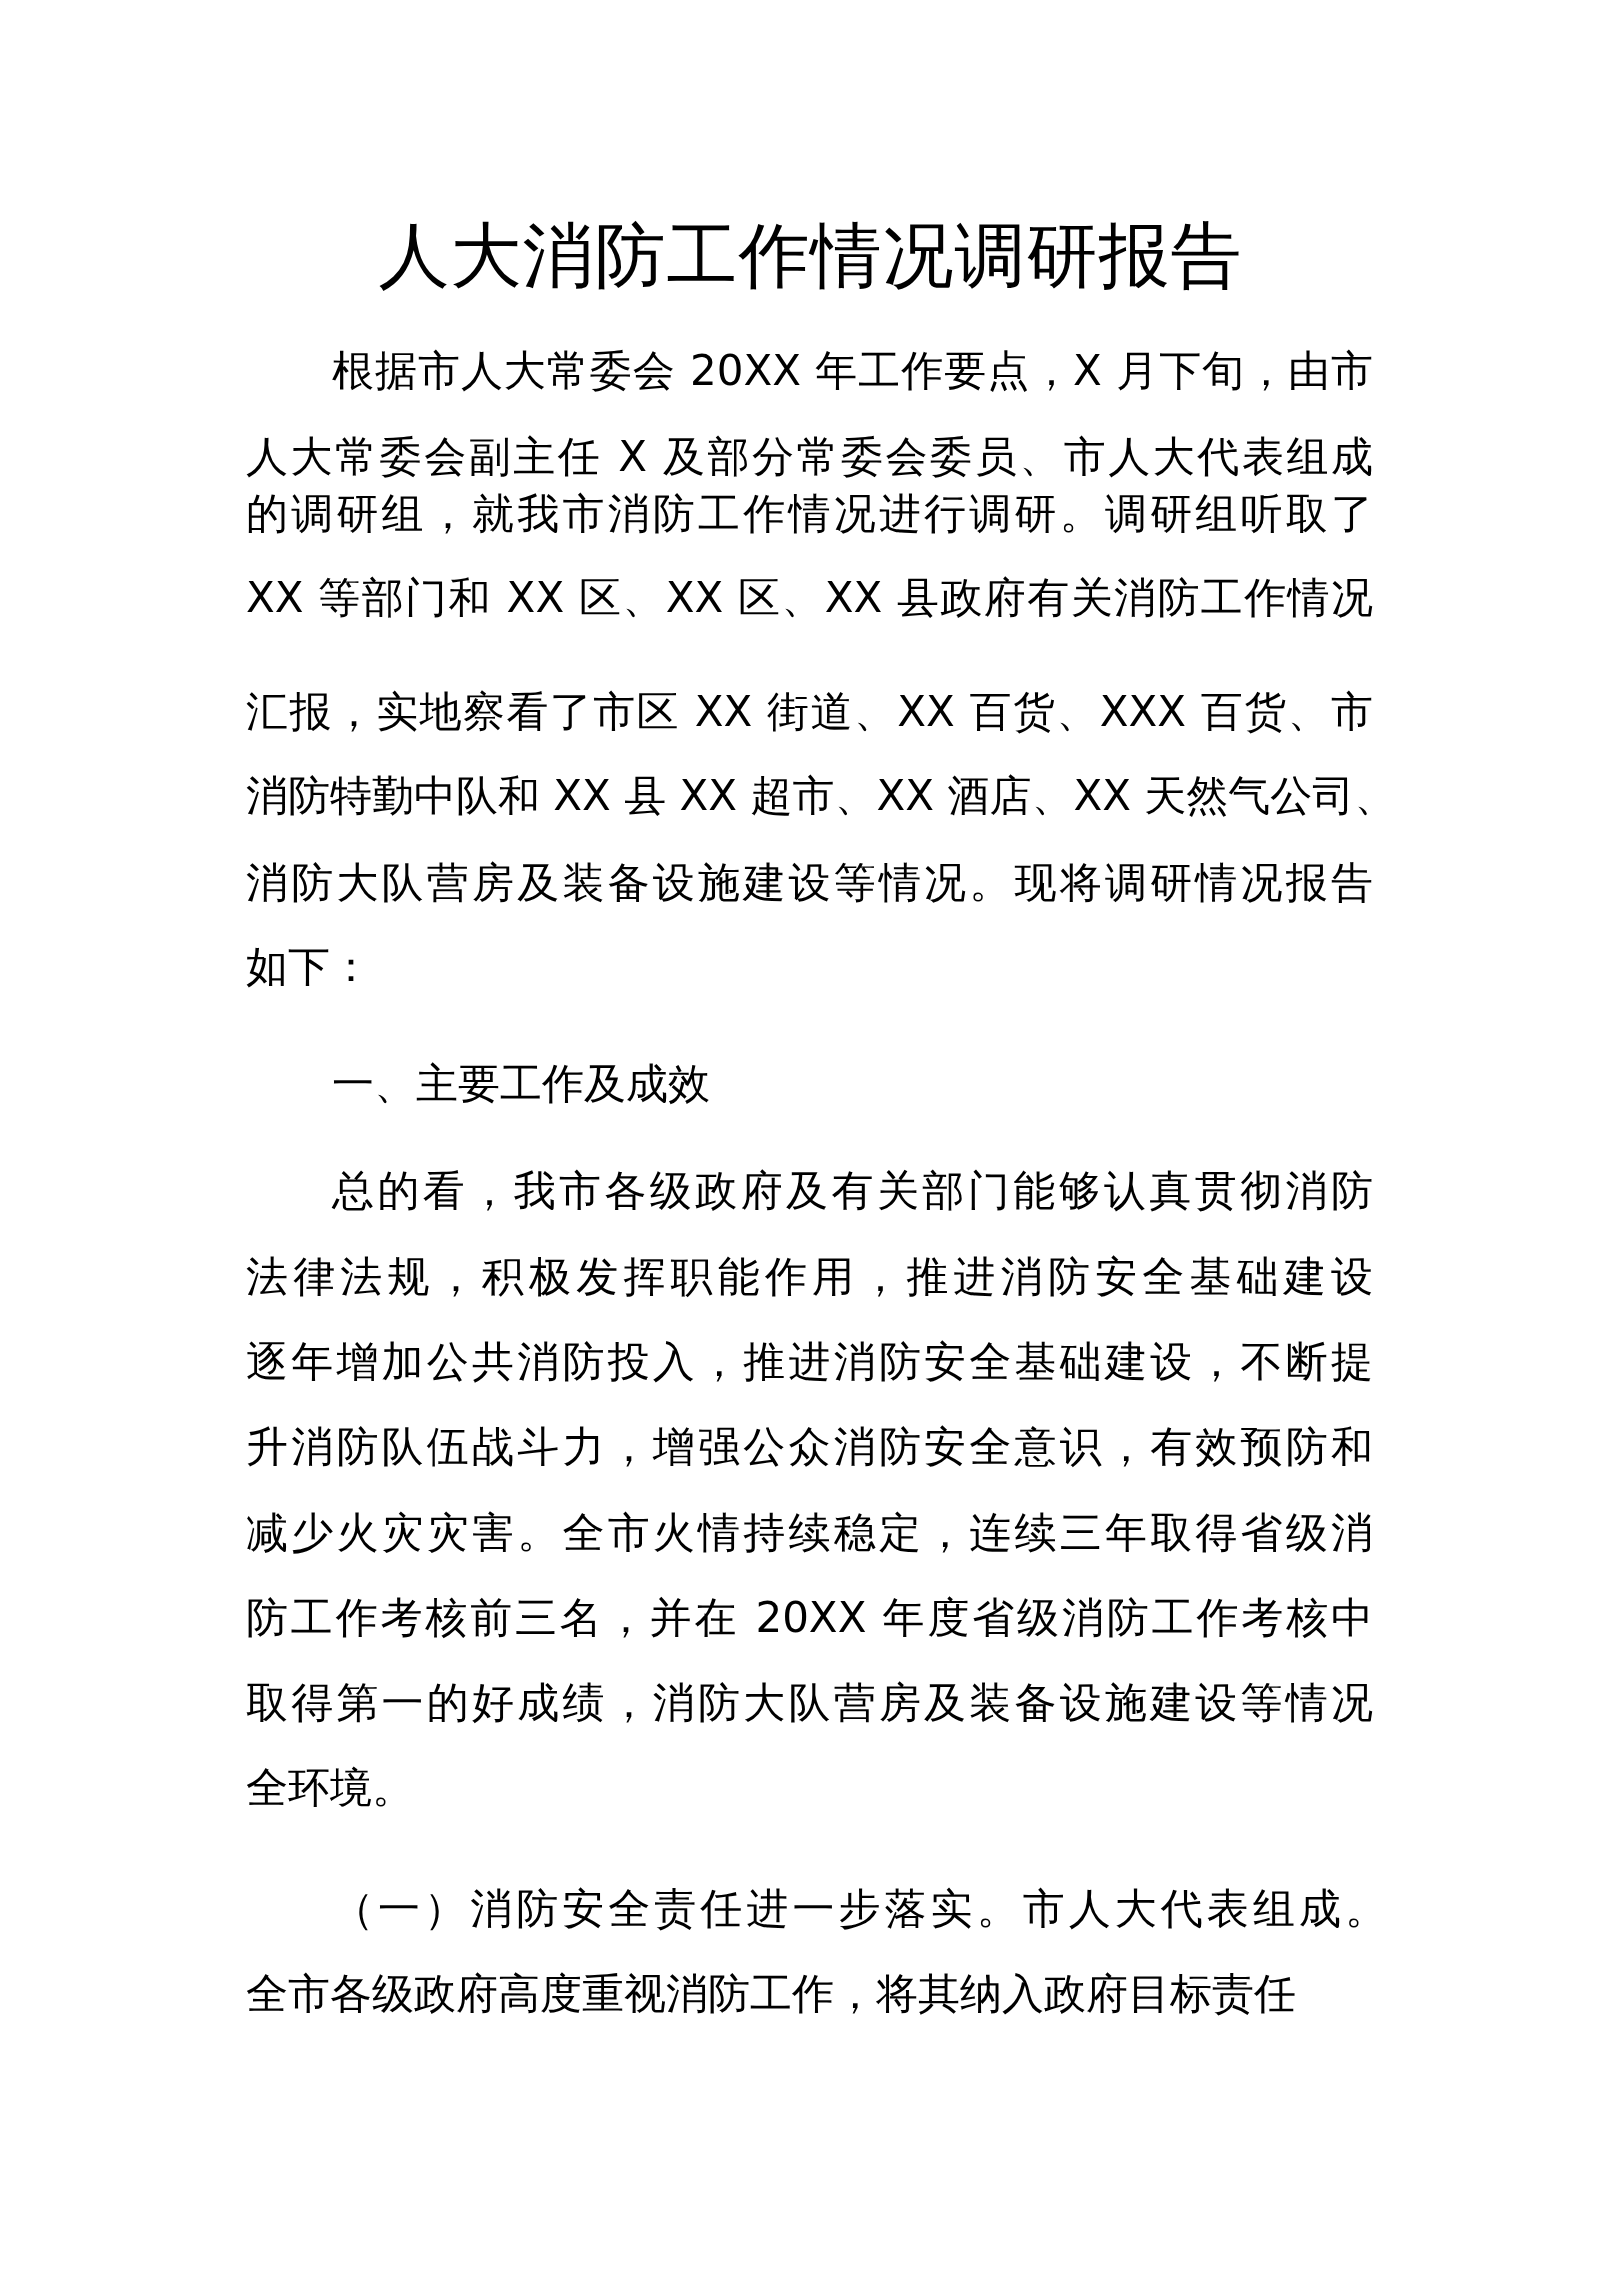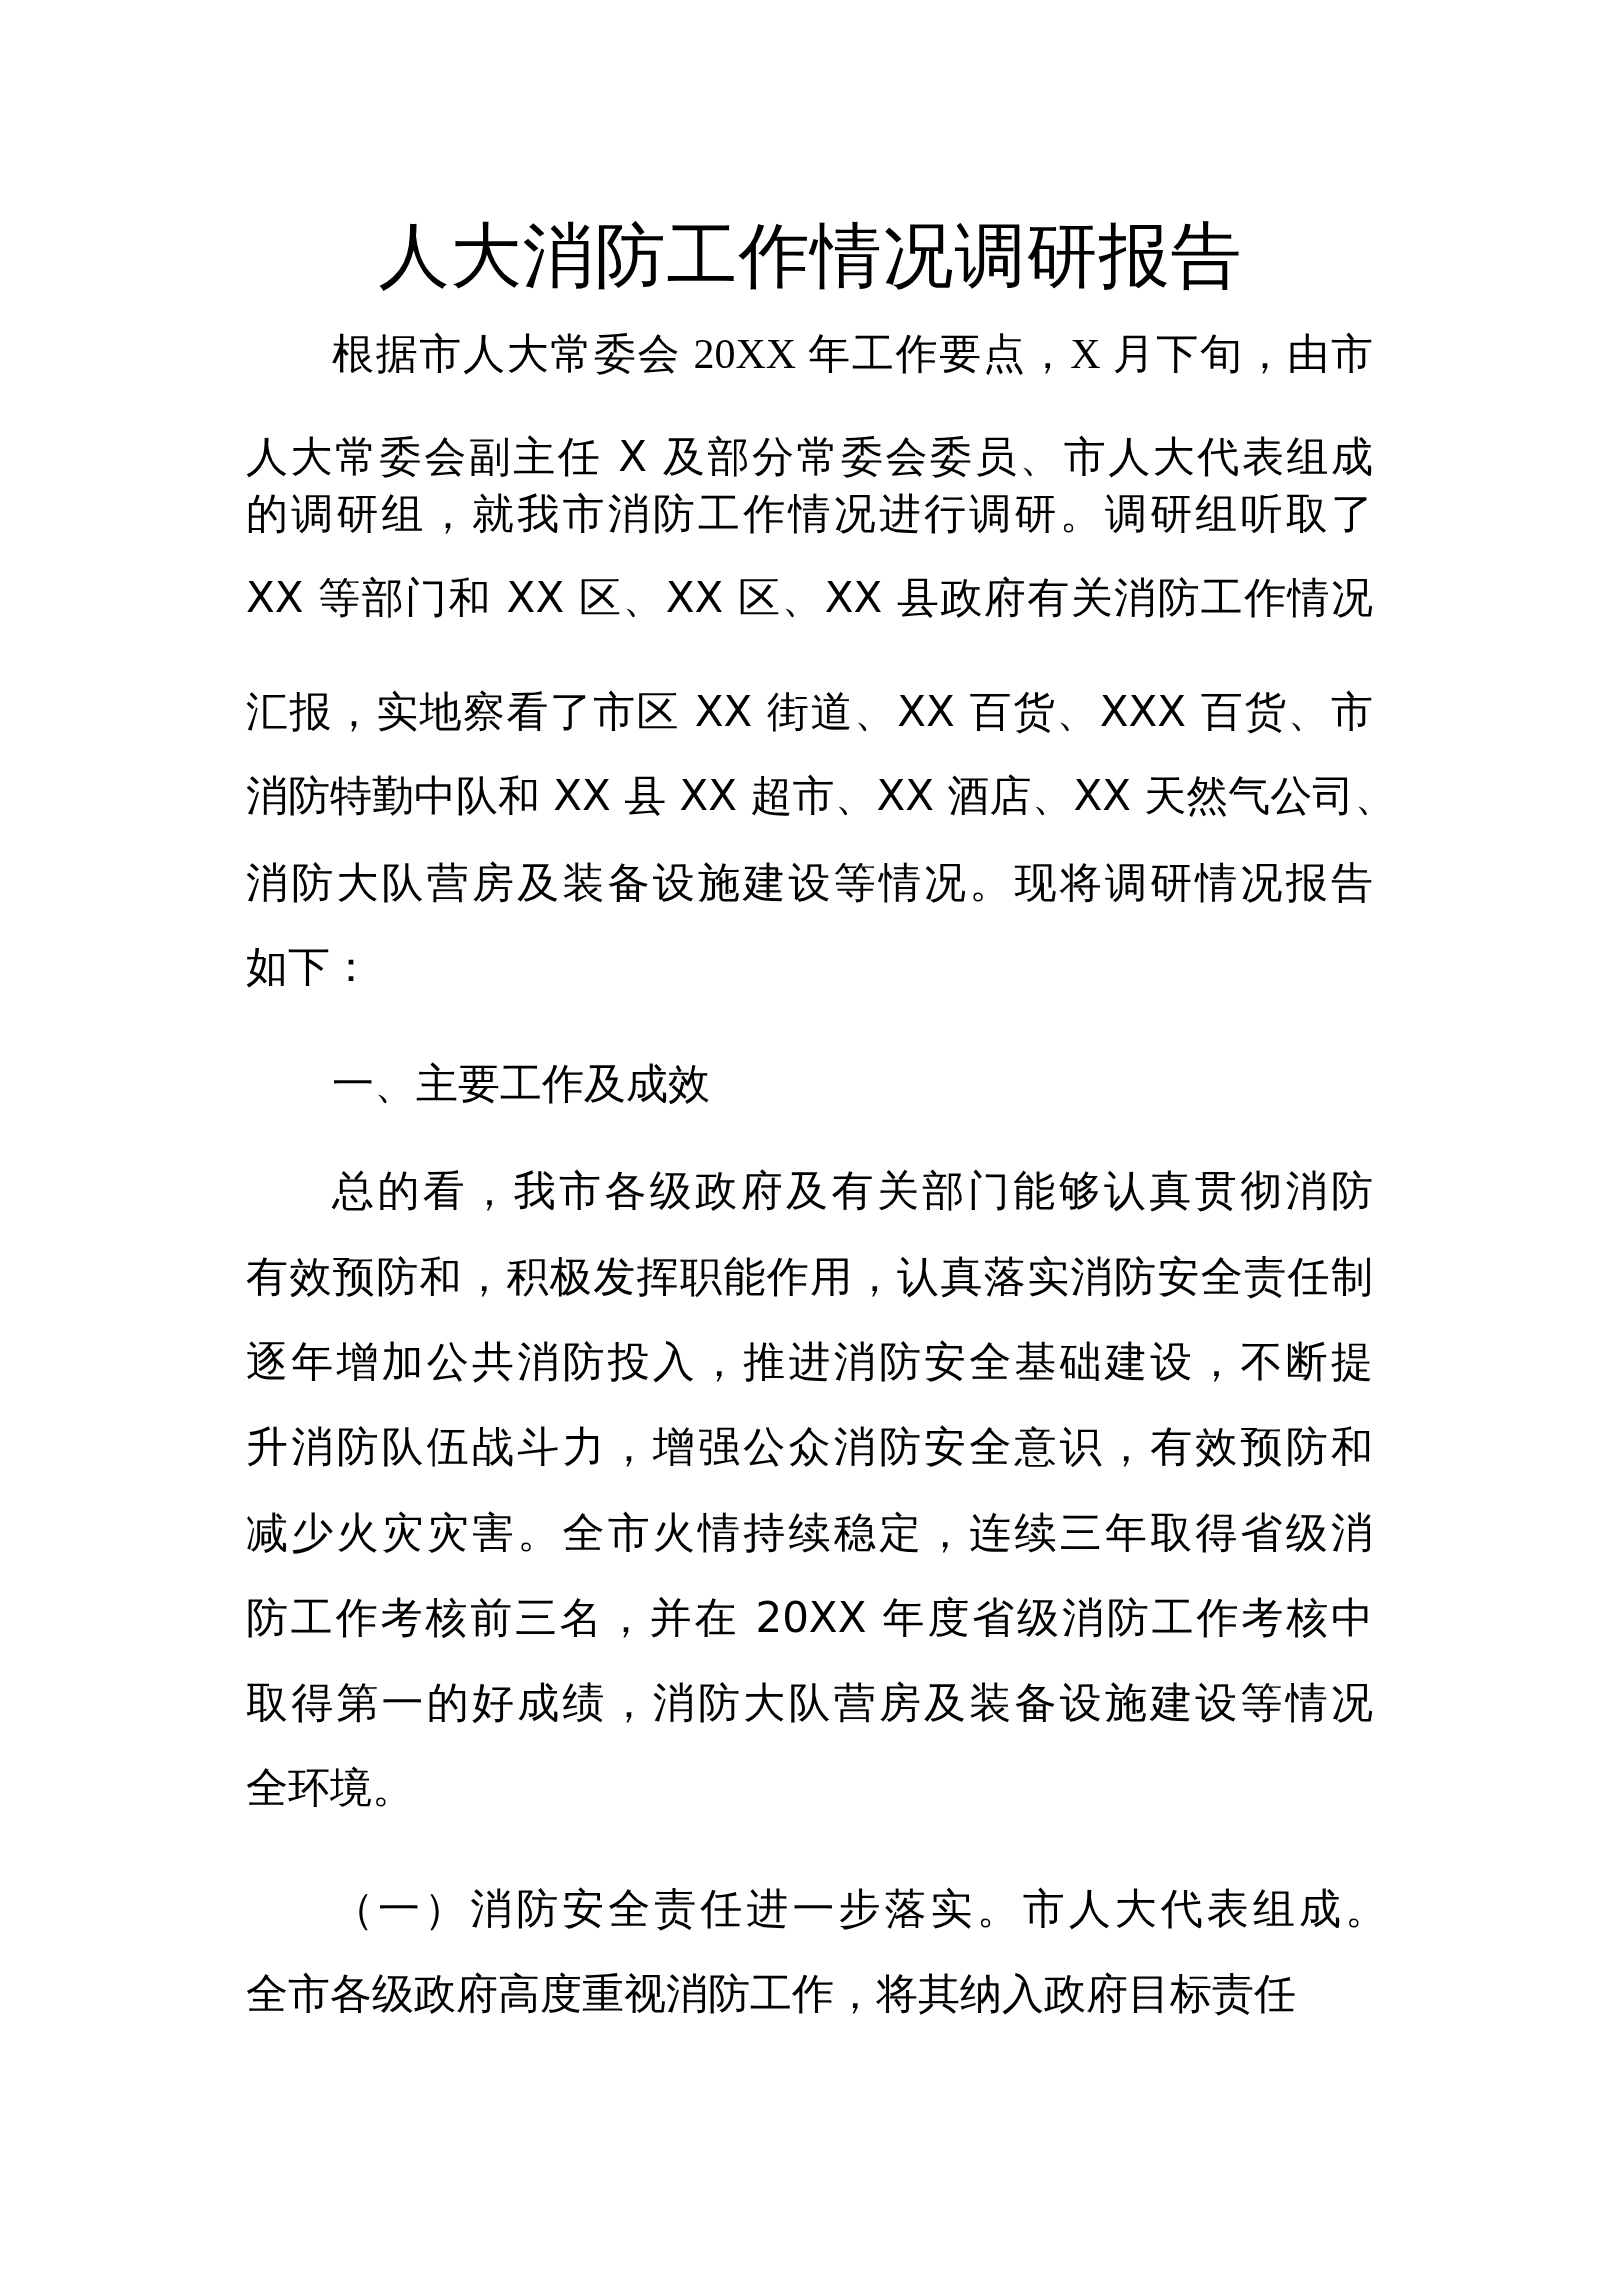--- a/index.html
+++ b/index.html
@@ -63,35 +63,35 @@
     }
   </style>
 </head>
 <body>
 
 <div class="page">
 
   <div class="title">人大消防工作情况调研报告</div>
 
   <div>
-    <div class="line indent" style="top:325px;font-family:Liberation Serif, serif;">根据市人大常委会 20XX 年工作要点，X 月下旬，由市</div>
+    <div class="line indent" style="top:341px;">根据市人大常委会 20XX 年工作要点，X 月下旬，由市</div>
     <div class="line" style="top:427px;">人大常委会副主任 X 及部分常委会委员、市人大代表组成</div>
     <div class="line" style="top:484px;">的调研组，就我市消防工作情况进行调研。调研组听取了</div>
     <div class="line" style="top:568px;">XX 等部门和 XX 区、XX 区、XX 县政府有关消防工作情况</div>
     <div class="line" style="top:682px;">汇报，实地察看了市区 XX 街道、XX 百货、XXX 百货、市</div>
     <div class="line" style="top:766px;">消防特勤中队和 XX 县 XX 超市、XX 酒店、XX 天然气公司、</div>
     <div class="line" style="top:853px;">消防大队营房及装备设施建设等情况。现将调研情况报告</div>
     <div class="line last" style="top:937px;">如下：</div>
   </div>
 
   <div class="line heading" style="top:1054px;">一、主要工作及成效</div>
 
   <div>
     <div class="line indent" style="top:1161px;">总的看，我市各级政府及有关部门能够认真贯彻消防</div>
-    <div class="line" style="top:1247px;">有效预防和，积极发挥职能作用，认真落实消防安全责任制</div>
+    <div class="line" style="top:1247px;">法律法规，积极发挥职能作用，推进消防安全基础建设</div>
     <div class="line" style="top:1332px;">逐年增加公共消防投入，推进消防安全基础建设，不断提</div>
     <div class="line" style="top:1417px;">升消防队伍战斗力，增强公众消防安全意识，有效预防和</div>
     <div class="line" style="top:1503px;">减少火灾灾害。全市火情持续稳定，连续三年取得省级消</div>
     <div class="line" style="top:1588px;">防工作考核前三名，并在 20XX 年度省级消防工作考核中</div>
     <div class="line" style="top:1673px;">取得第一的好成绩，消防大队营房及装备设施建设等情况</div>
     <div class="line last" style="top:1758px;">全环境。</div>
   </div>
 
   <div>
     <div class="line sub-indent" style="top:1879px;">（一）消防安全责任进一步落实。市人大代表组成。</div>

